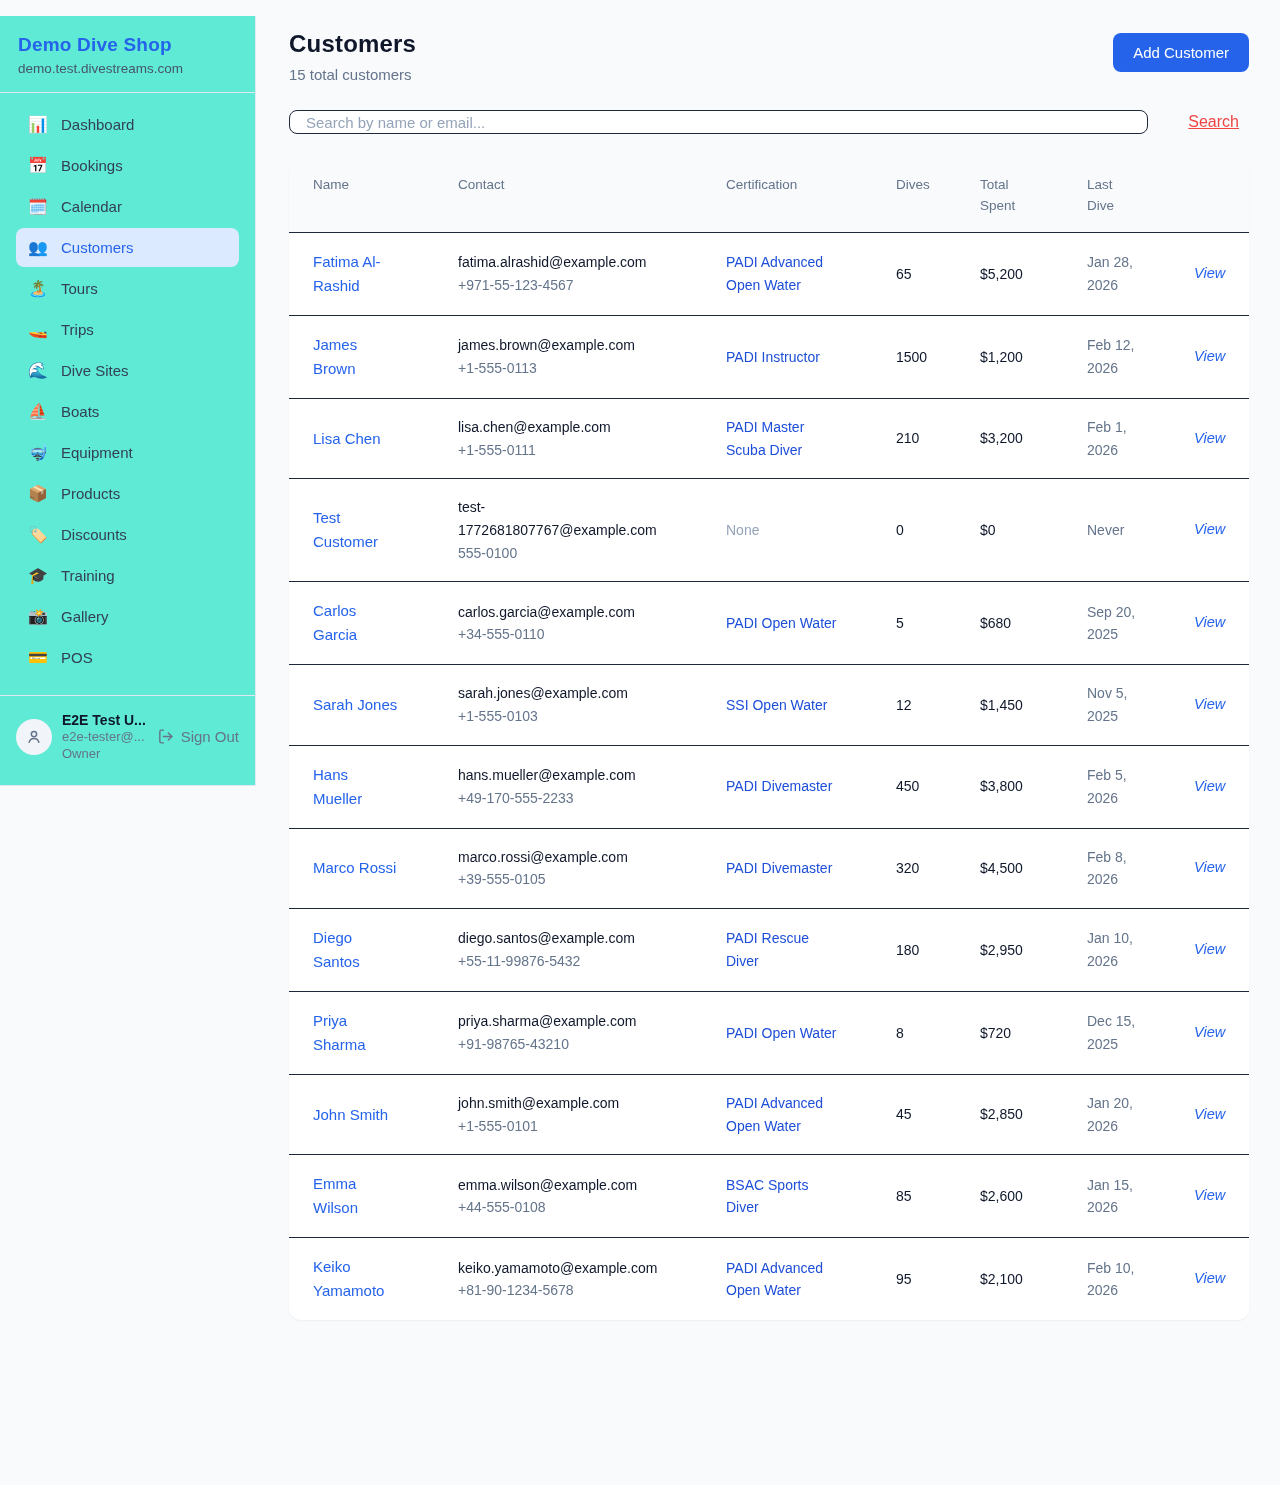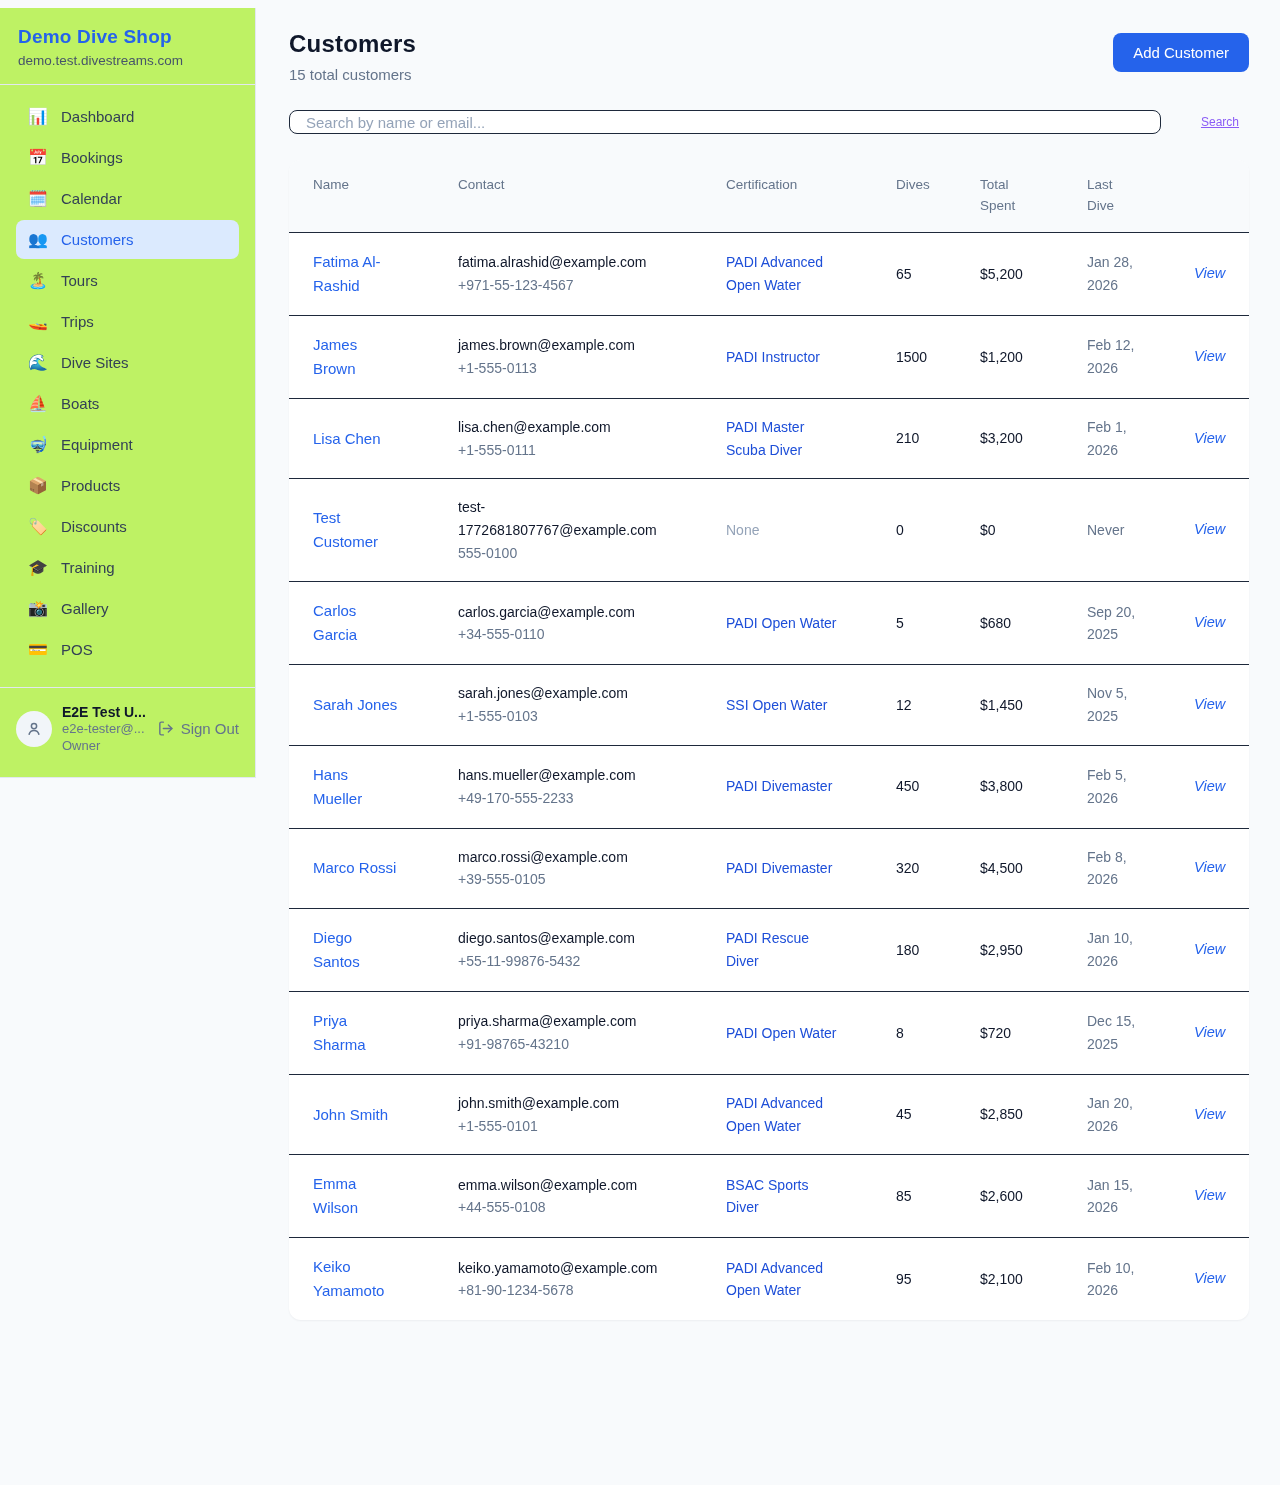--- a/index.html
+++ b/index.html
@@ -6,22 +6,22 @@
   html,body { width:1280px; height:1485px; }
   body {
     font-family:"Liberation Sans", sans-serif;
     background:#f8fafc;
     color:#0f172a;
     position:relative;
     overflow:hidden;
   }
   
   .sidebar {
-    position:absolute; top:8px; left:0; width:256px;
-    background:#bef264;
+    position:absolute; top:16px; left:0; width:256px;
+    background:#5eead4;
     border-right:1px solid #e2e8f0;
     border-bottom:1px solid #e2e8f0;
     padding-bottom:4px;
   }
   .shop-header { padding:18px 18px 16px 18px; border-bottom:1px solid #e2e8f0; }
   .shop-name { color:#2563eb; font-size:19px; font-weight:700; letter-spacing:.2px; }
   .shop-domain { color:#475569; font-size:13.5px; margin-top:5px; }
   .nav { list-style:none; padding:12px 16px 10px 16px; }
   .nav-item {
     display:flex; align-items:center; gap:13px;
@@ -63,21 +63,21 @@
   .search-row { display:flex; align-items:center; margin-top:27px; }
   .search-input {
     flex:1; height:24px;
     border:1px solid #1e293b; border-radius:8px;
     background:#ffffff; padding:0 16px;
     font-family:inherit; font-size:15px; color:#0f172a;
   }
   .search-input::placeholder { color:#94a3b8; }
   .search-btn {
     background:none; border:none; cursor:pointer;
-    font-family:inherit; font-size:12px; color:#8b5cf6;
+    font-family:inherit; font-size:16px; color:#ef4444;
     padding:0 10px; margin-left:30px;text-decoration:underline;
   }
   
   .table-card {
     margin-top:26px; background:#ffffff; border-radius:12px;
     overflow:hidden; box-shadow:0 1px 2px rgba(15,23,42,.05);
   }
   table { width:100%; border-collapse:collapse; }
   col.c-name  { width:145px; }
   col.c-contact { width:268px; }

